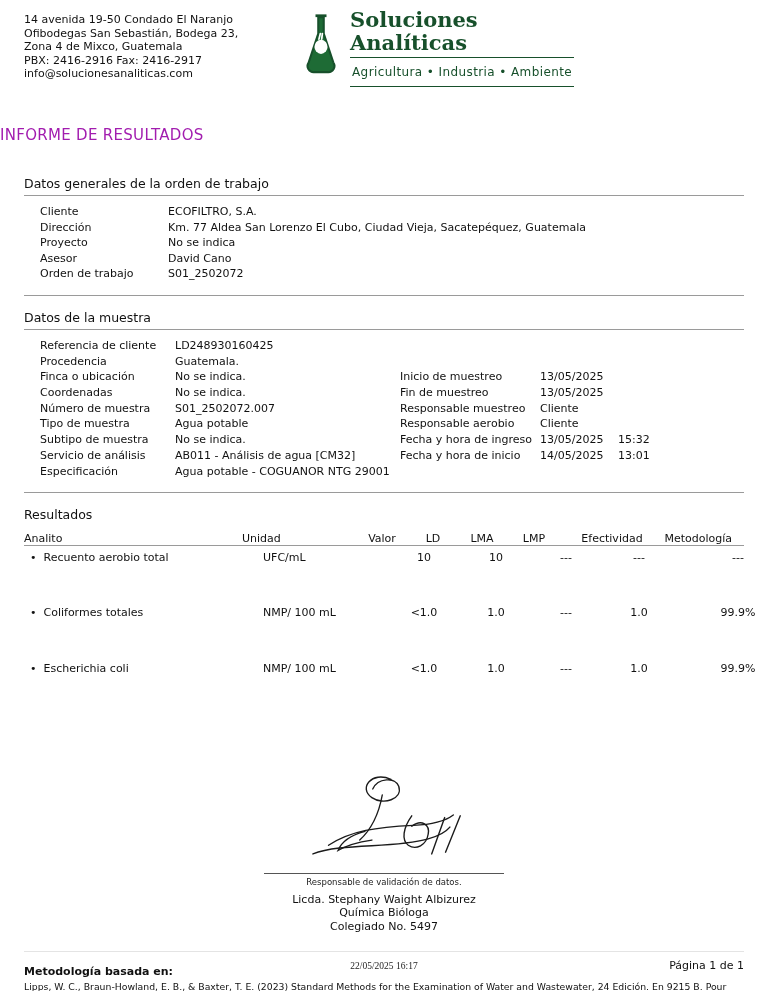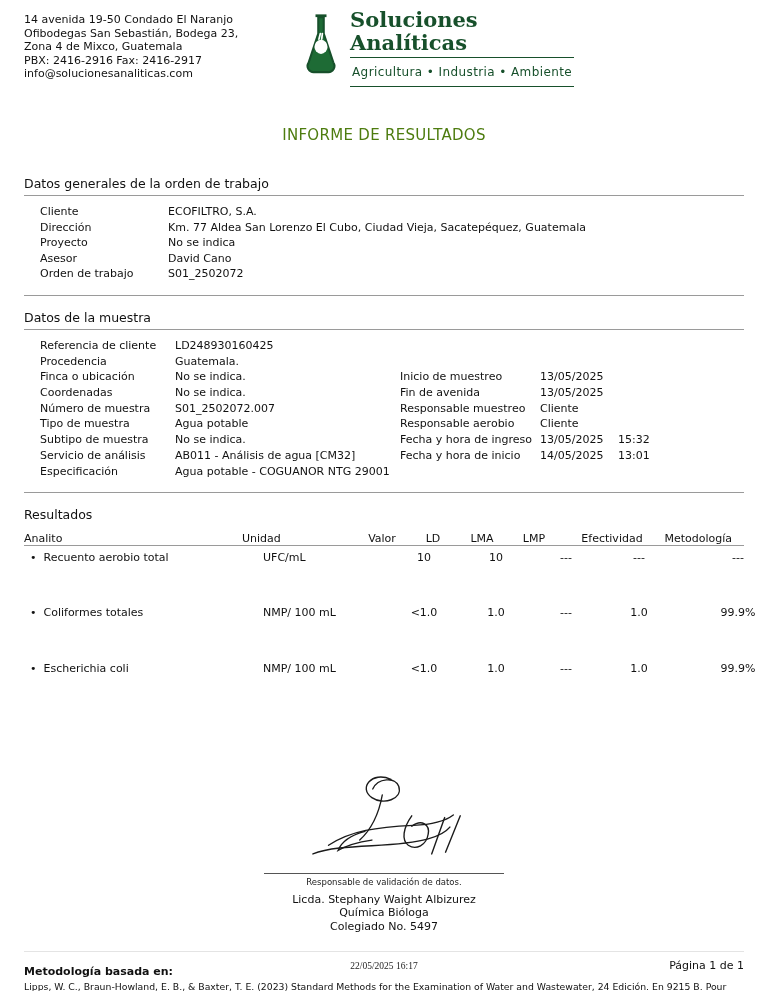--- a/index.html
+++ b/index.html
@@ -12,21 +12,21 @@
   .page { position: relative; width: 768px; height: 991px; overflow: hidden; }
 
   
   .letterhead { position: relative; height: 106px; }
   .address { position: absolute; left: 24px; top: 13px; line-height: 13.5px; font-size: 11px; }
   .logo { position: absolute; left: 299px; top: 8px; display: flex; align-items: center; gap: 7px; }
   .brand { display: flex; flex-direction: column; }
   .brand-line { font-family: "DejaVu Serif", "Liberation Serif", serif; font-weight: bold; color: #17502b; font-size: 21px; line-height: 23px; }
   .tagline { margin-top: 3px; border-top: 1px solid #17502b; border-bottom: 1px solid #17502b; padding: 7px 2px; font-size: 12px; color: #17502b; letter-spacing: .4px; text-align: center; }
 
-  .doc-title { text-align: center; margin-top: 20px; font-size: 15px; letter-spacing: .3px; color: #4d7c0f; }
+  .doc-title { margin-top: 20px; font-size: 15px; letter-spacing: .3px; color: #a21caf; }
 
   .section { padding: 0 24px; }
   .sec-heading { font-size: 12.5px; }
   .mt-big { margin-top: 32px; }
   .mt-mid { margin-top: 14px; }
   .rule { border: 0; border-top: 1px solid #9a9a9a; margin-top: 4px; }
   .rule-sep { border: 0; border-top: 1px solid #9a9a9a; margin-top: 13px; }
 
   .fields { margin: 8px 0 0 16px; }
   .frow { display: flex; line-height: 15.6px; }
@@ -162,21 +162,21 @@
           <span>Finca o ubicación</span>
           <span>No se indica.</span>
           <span>Inicio de muestreo</span>
           <span>13/05/2025</span>
           <span></span>
         </div>
 
         <div class="srow">
           <span>Coordenadas</span>
           <span>No se indica.</span>
-          <span>Fin de avenida</span>
+          <span>Fin de muestreo</span>
           <span>13/05/2025</span>
           <span></span>
         </div>
 
         <div class="srow">
           <span>Número de muestra</span>
           <span>S01_2502072.007</span>
           <span>Responsable muestreo</span>
           <span>Cliente</span>
           <span></span>

